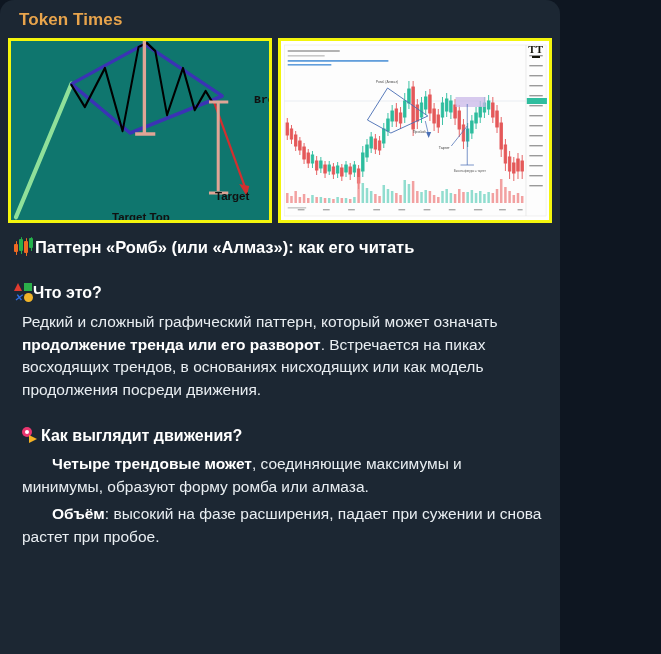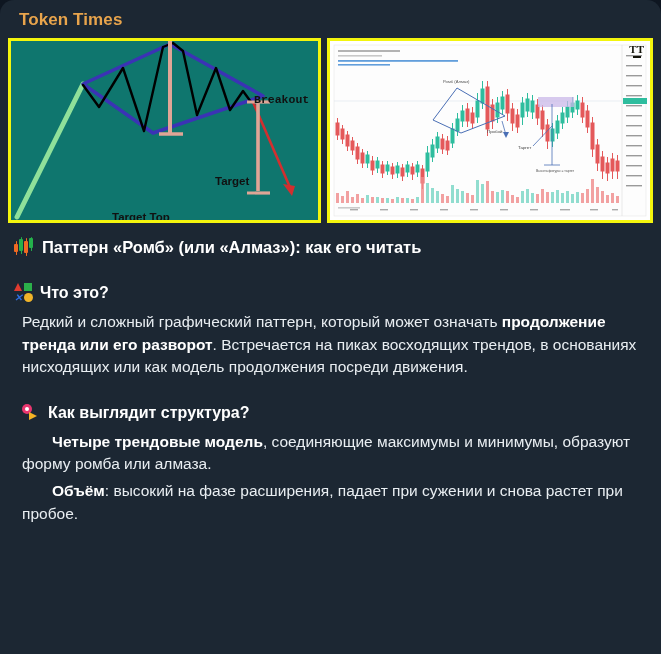--- a/index.html
+++ b/index.html
@@ -9,21 +9,21 @@
   }
   body {
     width: 661px;
     height: 654px;
     overflow: hidden;
     font-family: "Liberation Sans", sans-serif;
   }
 
   .post-card {
     position: relative;
-    width: 661px;
+    width: 560px;
     height: 654px;
     background: #1c2733;
     border-top-left-radius: 14px;
     border-top-right-radius: 14px;
     overflow: hidden;
     box-sizing: border-box;
   }
 
   .channel-header {
     height: 38px;
@@ -84,21 +84,20 @@
   
   .post-body {
     padding: 12px 14px 0 14px;
     color: #e9eef2;
     font-size: 15.5px;
     line-height: 1.47;
   }
   .head-line {
     display: flex;
     align-items: flex-start;
-    gap: 7px;
     font-size: 16.5px;
     font-weight: 700;
     color: #ffffff;
     margin: 0 0 6px 0;
   }
   .head-line.sub { font-size: 16px; }
   .emoji {
     flex: 0 0 auto;
     line-height: 1;
     display: inline-block;
@@ -159,21 +158,21 @@
           <path d="M148 93 L172 93" stroke="#e0a596" stroke-width="3.5" fill="none"></path>
 
           <path d="M242 61 L281 151" stroke="#d22f2f" stroke-width="2.6" fill="none"></path>
           <path d="M281 155 L272 143 L284 145 Z" fill="#d22f2f"></path>
 
           <path d="M247 61 L247 150" stroke="#e0a596" stroke-width="3.6" fill="none"></path>
           <path d="M236 61 L259 61" stroke="#e0a596" stroke-width="3.2" fill="none"></path>
           <path d="M236 152 L259 152" stroke="#e0a596" stroke-width="3.2" fill="none"></path>
         </svg>
         <div style="position:absolute;left:243px;top:52px;font-size:11.5px;font-weight:700;color:#111;font-family:Liberation Mono, monospace;">Breakout</div>
-        <div style="position:absolute;left:204px;top:134px;font-size:11.5px;font-weight:700;color:#111;font-family:'Liberation Sans',sans-serif;">Target</div>
+        <div style="position:absolute;left:204px;top:149px;font-size:11.5px;font-weight:700;color:#111;font-family:'Liberation Sans',sans-serif;">Target</div>
         <div style="position:absolute;left:101px;top:170px;font-size:11.5px;font-weight:700;color:#111;font-family:'Liberation Sans',sans-serif;">Target Top</div>
       </div>
     </div>
 
     <div class="media-cell media-right">
       <div class="media-inner">
         <svg class="media-svg" viewBox="0 0 320 179" preserveAspectRatio="none">
           <rect x="0" y="0" width="320" height="179" fill="#ffffff"></rect>
           <rect x="4" y="4" width="312" height="171" fill="#fdfdfd" stroke="#e6e6e6" stroke-width="0.6"></rect>
 
@@ -476,26 +475,26 @@
     <div class="para">
       <span>Редкий и сложный графический паттерн, который может означать </span><b>продолжение тренда или его разворот</b><span>. Встречается на пиках восходящих трендов, в основаниях нисходящих или как модель продолжения посреди движения.</span>
     </div>
 
     <div class="head-line sub" style="margin-top:22px;margin-left:8px;">
       <span class="emoji emoji-pin">
         <i style="left:0px;top:0px;width:10px;height:10px;background:#e8366f;border-radius:50%;"></i>
         <i style="left:3px;top:3px;width:4px;height:4px;background:#ffffff;border-radius:50%;"></i>
         <i style="left:7px;top:8px;width:0;height:0;border-left:8px solid #f5b324;border-top:4px solid transparent;border-bottom:4px solid transparent;"></i>
       </span>
-      <span>Как выглядит структура?</span>
+      <span>Как выглядит движения?</span>
     </div>
 
 
     <div class="para">
-      <span class="indent"></span><b>Четыре трендовые модель</b><span>, соединяющие максимумы и минимумы, образуют форму ромба или алмаза.</span>
+      <span class="indent"></span><b>Четыре трендовые может</b><span>, соединяющие максимумы и минимумы, образуют форму ромба или алмаза.</span>
     </div>
 
     <div class="para">
       <span class="indent"></span><b>Объём</b><span>: высокий на фазе расширения, падает при сужении и снова растет при пробое.</span>
     </div>
 
   </div>
 </div>
 
 </body></html>

